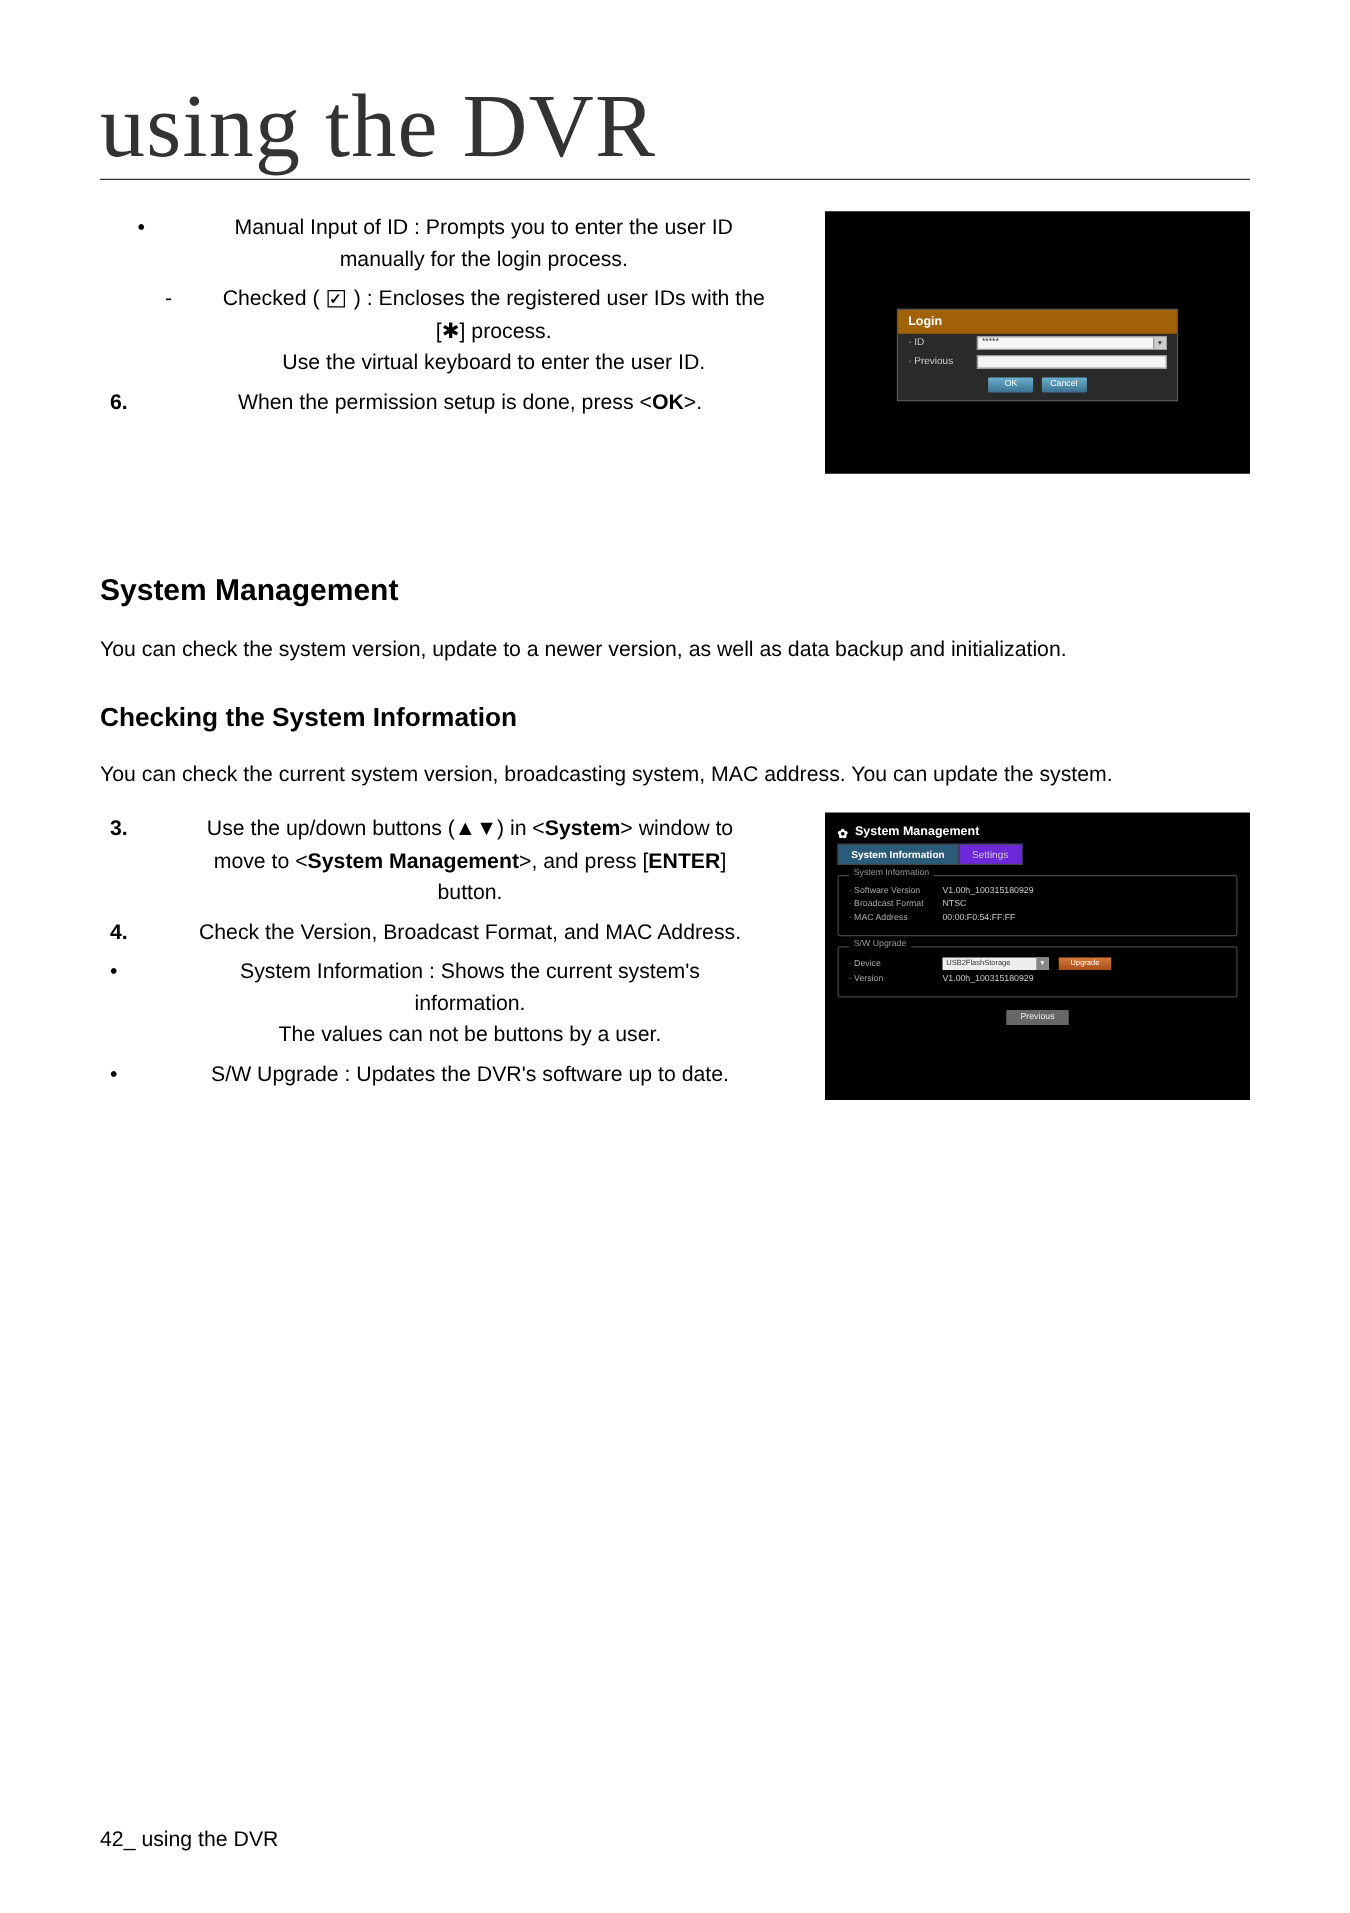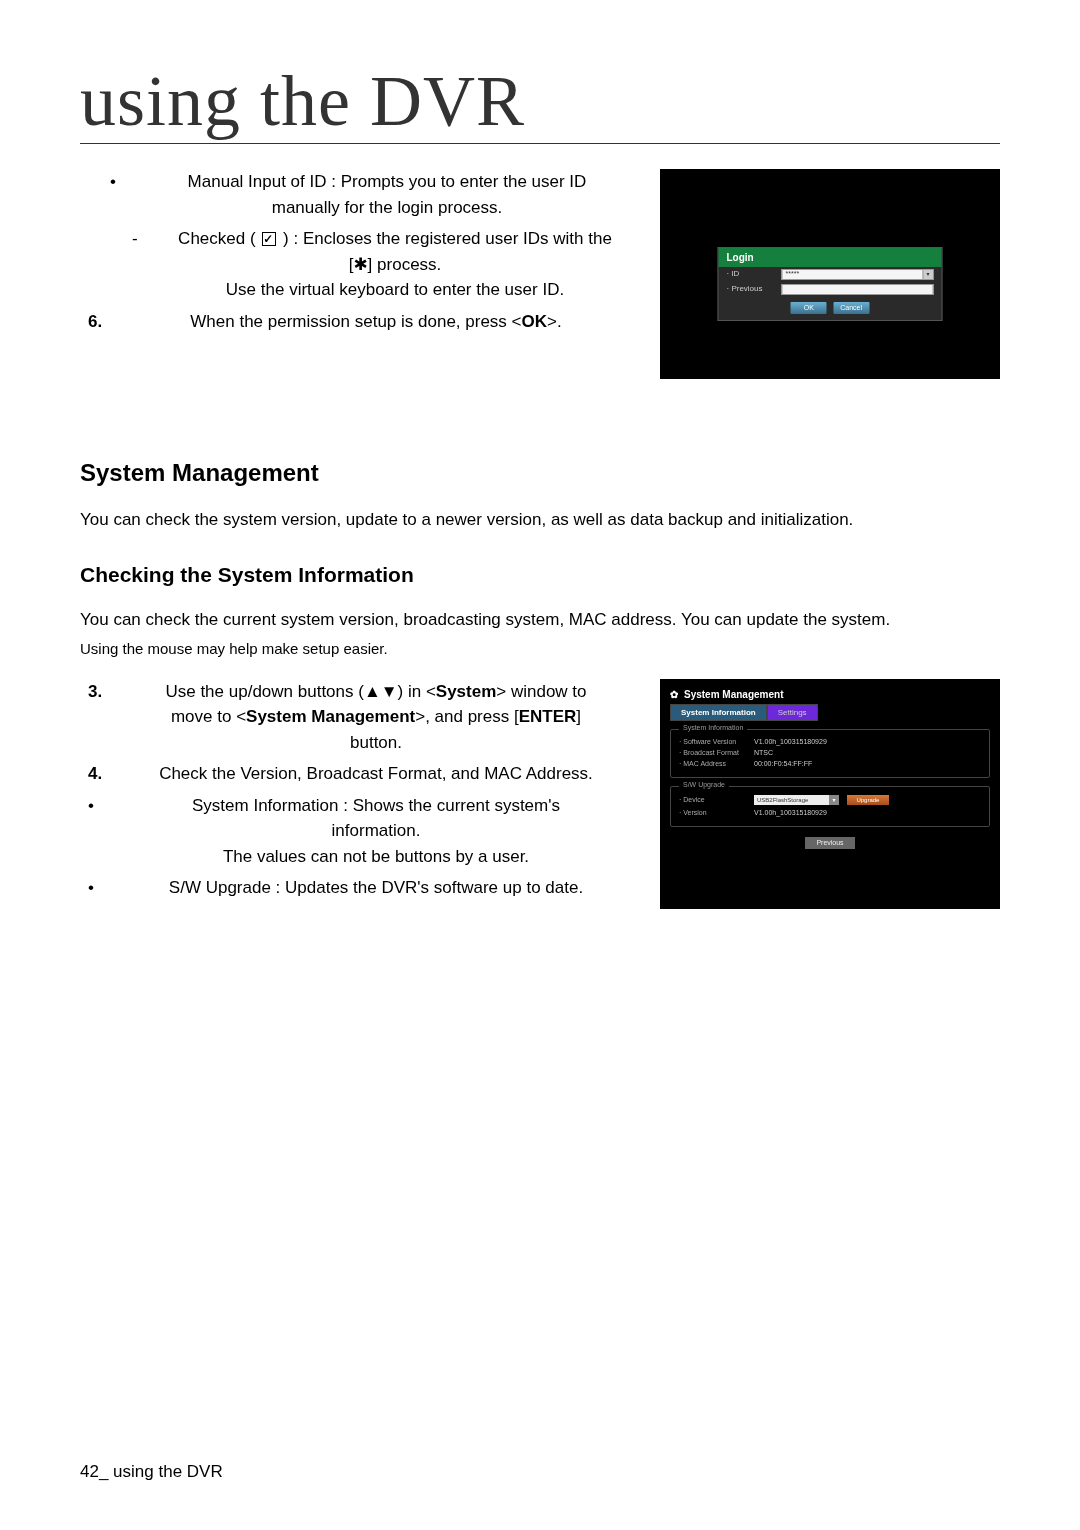--- a/index.html
+++ b/index.html
@@ -91,21 +91,21 @@
       left: 50%;
       top: 78px;
       transform: translateX(-50%);
       width: 225px;
       background: #2a2a2a;
       border: 1px solid #555;
       font-size: 8px;
       color: #ddd;
     }
     .login-header {
-      background: #15803d;
+      background: #a16207;
       padding: 4px 8px;
       font-weight: bold;
       font-size: 10px;
       color: #fff;
     }
     .login-row {
       display: flex;
       align-items: flex-start;
       padding: 2px 8px;
       font-size: 8px;
@@ -334,21 +334,20 @@
     </div>
   </div>
 </div>
 
 <div class="section-heading">System Management</div>
 <div class="section-text">You can check the system version, update to a newer version, as well as data backup and initialization.</div>
 
 <div class="sub-heading">Checking the System Information</div>
 <div class="section-text" style="margin-bottom:0;">
   <div>You can check the current system version, broadcasting system, MAC address. You can update the system.</div>
-  <div class="small-text">Using the mouse may help make setup easier.</div>
 </div>
 
 <div class="mid-section">
   <div class="left-text">
     <div class="num-item" style="margin-left:8px;">
       <div class="num-label">3.</div>
       <div class="bullet-content">
         <span>Use the up/down buttons (▲▼) in &lt;</span><b>System</b><span>&gt; window to</span><br>
         <span>move to &lt;</span><b>System Management</b><span>&gt;, and press [</span><b>ENTER</b><span>]</span><br>
         <span>button.</span>

